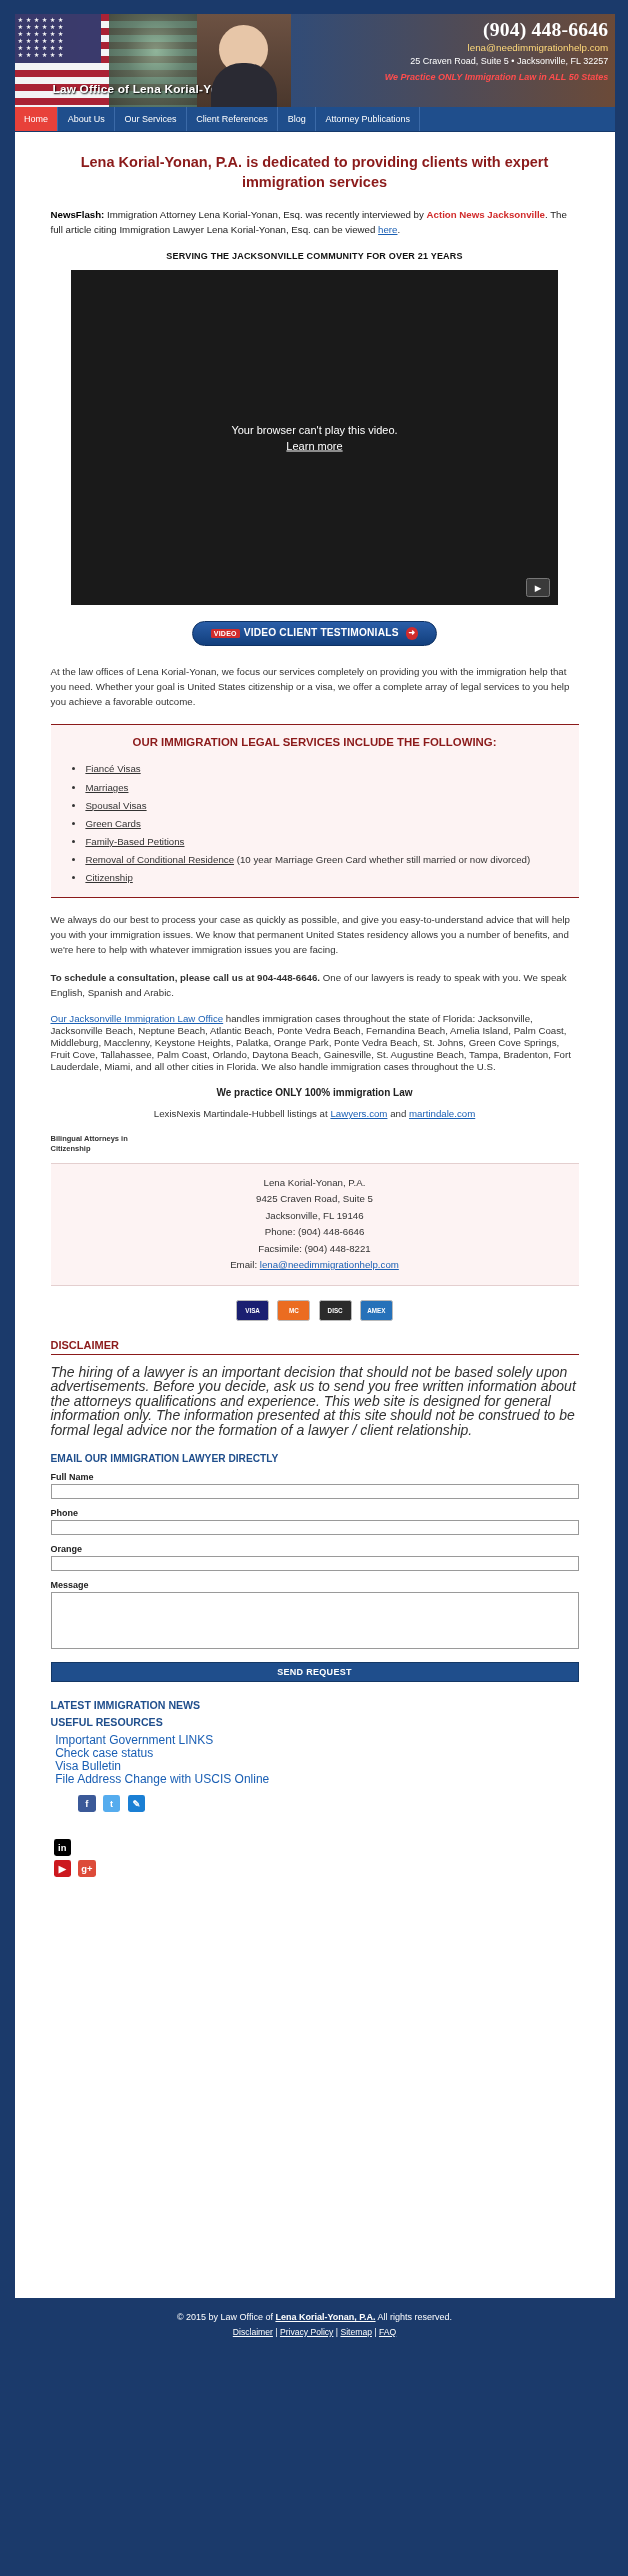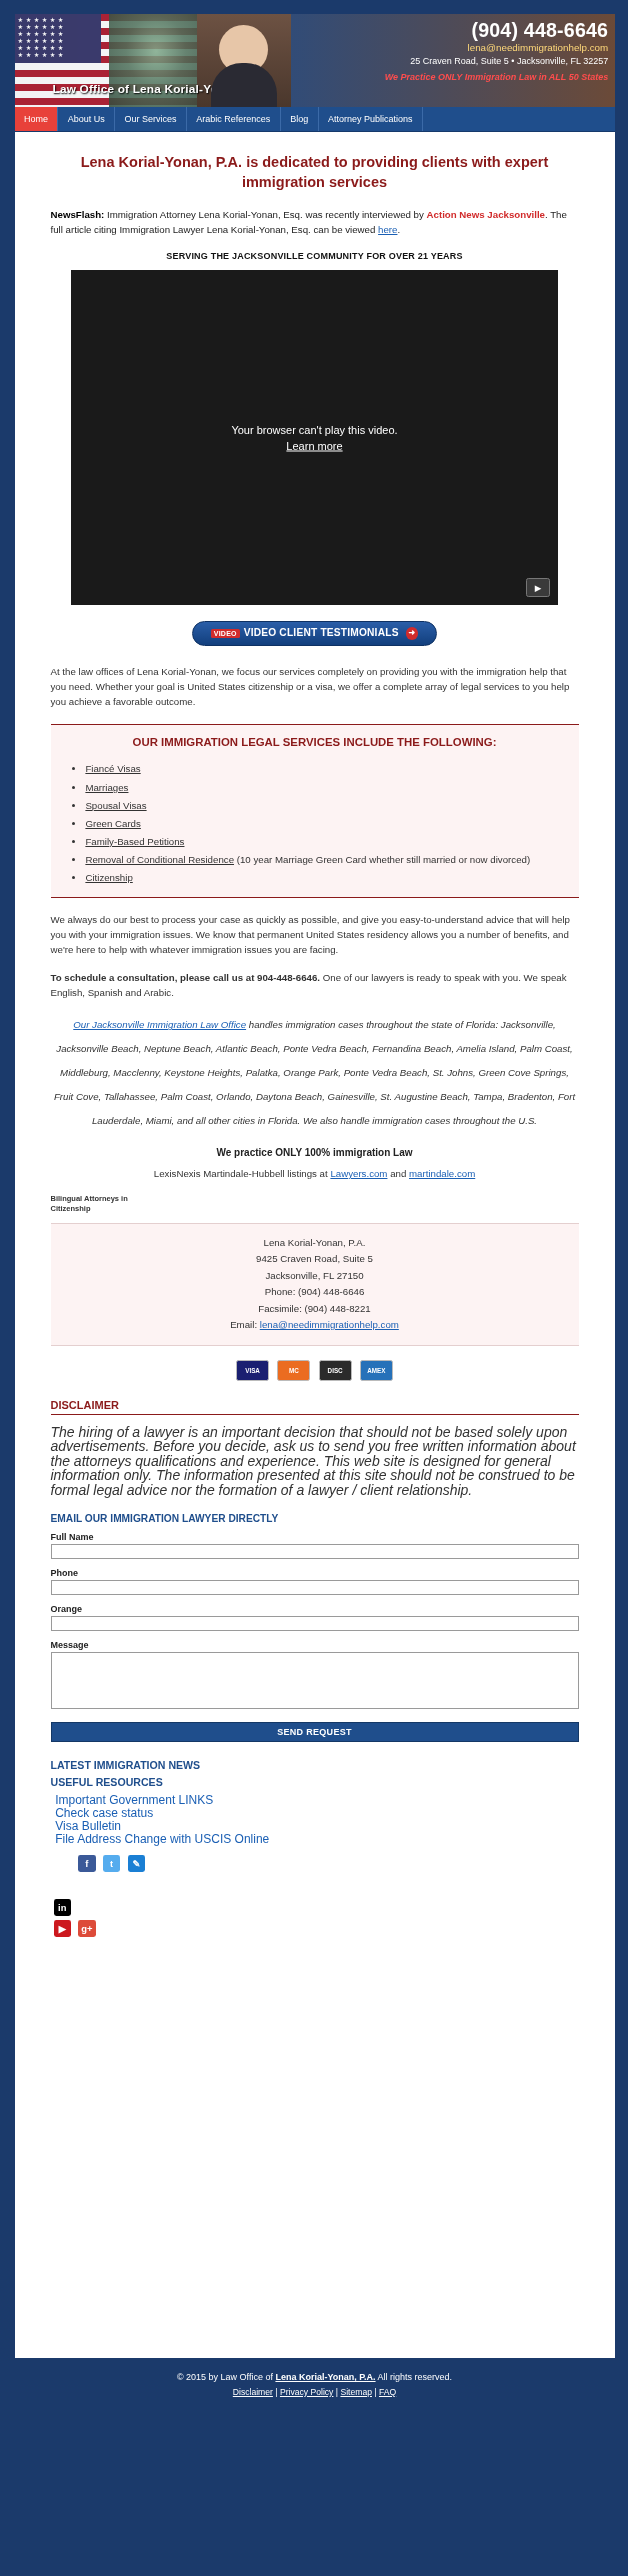--- a/index.html
+++ b/index.html
@@ -98,20 +98,21 @@
     right: 6.3px; top: 4.7px;
     text-align: right;
     color: #ffffff;
   }
   .hdr-phone {
     font-size: 19.6px;
     font-weight: bold;
     color: #ffffff;
     letter-spacing: 0.2px;
     line-height: 22px;
+    font-family: Liberation Serif, serif;
   }
   .hdr-email {
     font-size: 9.8px;
     color: #ffd97a;
     line-height: 14px;
   }
   .hdr-addr {
     font-size: 9px;
     color: #ffffff;
     line-height: 13.4px;
@@ -279,25 +280,23 @@
     margin: 11px 0 3.1px 0;
     padding-left: 27px;
     font-size: 9.7px;
     line-height: 15.7px;
     color: #333;
   }
   ul.services li { margin-bottom: 2.4px; }
   ul.services u { text-decoration: underline; }
   .italic-block {
     font-size: 9.7px;
-    line-height: 24px;
-    font-style: italic;
+    line-height: 12px;
     color: #333;
     margin: 0 0 12.6px 0;
-    text-align: center;
   }
   .practice-line {
     text-align: center;
     font-weight: bold;
     font-size: 10px;
     color: #222;
     margin: 14px 0 9.4px 0;
   }
   .lexis {
     text-align: center;
@@ -480,21 +479,21 @@
         <div class="hdr-email">lena@needimmigrationhelp.com</div>
         <div class="hdr-addr">25 Craven Road, Suite 5 • Jacksonville, FL 32257</div>
         <div class="hdr-prac">We Practice ONLY Immigration Law in ALL 50 States</div>
       </div>
     </div>
 
     <div class="nav">
       <div class="nav-item active">Home</div>
       <div class="nav-item">About Us</div>
       <div class="nav-item">Our Services</div>
-      <div class="nav-item">Arabic References</div>
+      <div class="nav-item">Client References</div>
       <div class="nav-item">Blog</div>
       <div class="nav-item">Attorney Publications</div>
     </div>
 
     <div class="content">
 
       <h1 class="tagline">Lena Korial-Yonan, P.A. is dedicated to providing clients with expert immigration services</h1>
 
       <div class="newsflash">
         <b>NewsFlash:</b><span> Immigration Attorney Lena Korial-Yonan, Esq. was recently interviewed by </span><span class="red">Action News Jacksonville</span><span>. The full article citing Immigration Lawyer Lena Korial-Yonan, Esq. can be viewed </span><a href="#">here</a><span>.</span>
@@ -548,21 +547,21 @@
       </div>
 
       <div class="bilingual">
         <span>Bilingual Attorneys in</span><br>
         <span>Citizenship</span>
       </div>
 
       <div class="contact-box">
         <div>Lena Korial-Yonan, P.A.</div>
         <div>9425 Craven Road, Suite 5</div>
-        <div>Jacksonville, FL 27150</div>
+        <div>Jacksonville, FL 19146</div>
         <div>Phone: (904) 448-6646</div>
         <div>Facsimile: (904) 448-8221</div>
         <div><span>Email: </span><a href="#">lena@needimmigrationhelp.com</a></div>
       </div>
 
       <div class="cards">
         <span class="card visa">VISA</span>
         <span class="card mc">MC</span>
         <span class="card disc">DISC</span>
         <span class="card amex">AMEX</span>

